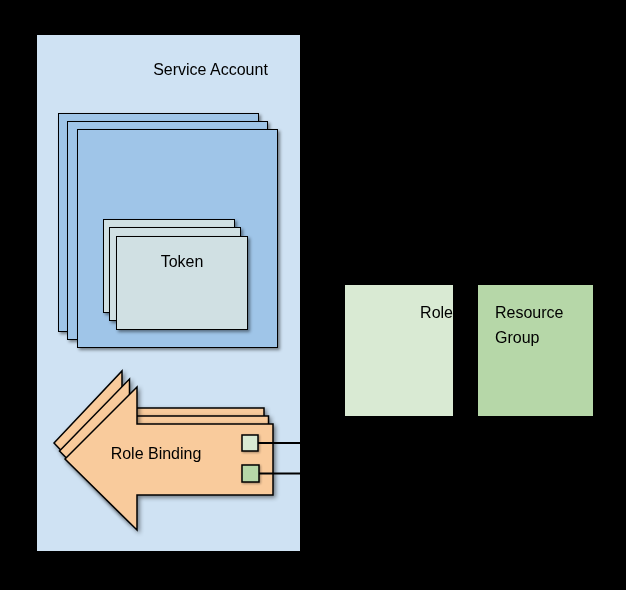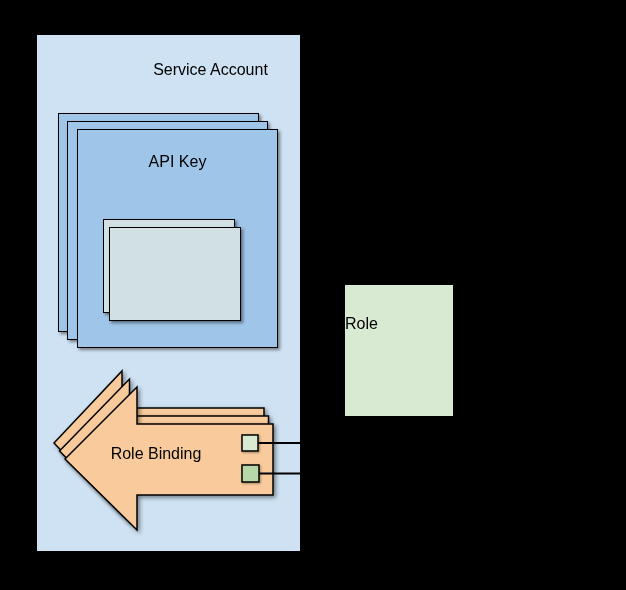--- a/index.html
+++ b/index.html
@@ -43,45 +43,47 @@
   .arrow-poly{fill:#f9cb9c;stroke:#000;stroke-width:1.5;filter:drop-shadow(2px 2px 2px rgba(0,0,0,0.45));}
   .port{stroke:#000;stroke-width:1.5;filter:drop-shadow(1px 1px 1px rgba(0,0,0,0.35));}
   .connector{stroke:#000;stroke-width:2;}
 
   .rb-label{left:56px;top:444px;width:200px;}
 
   
   .role-box{
     left:345px;top:285px;width:108px;height:131px;
     background:#d9ead3;box-sizing:border-box;
-    padding-top:26px;text-align:left;
+    padding-top:15px;text-align:right;
     font-size:16px;line-height:25px;
   }
   .rg-box{
     left:478px;top:285px;width:115px;height:131px;
     background:#b6d7a8;box-sizing:border-box;
     padding:15px 0 0 17px;text-align:left;
     font-size:16px;line-height:25px;
   }
 </style>
 </head>
 <body>
 
 <div class="stage">
 
   <div class="abs sa-box">
     <div class="label sa-label">Service Account</div>
 
     <div class="layer api back"></div>
     <div class="layer api mid"></div>
     <div class="layer api front">
-      <div class="label api-label">API Key</div>
 
       <div class="layer token back"></div>
       <div class="layer token mid"></div>
+      <div class="layer token front">
+        <div class="label token-label">Token</div>
+      </div>
     </div>
   </div>
 
   <svg class="abs overlay" width="626" height="590" viewBox="0 0 626 590">
 
     <polygon class="arrow-poly" points="54,443 122,371 122,408 264,408 264,479 122,479 122,514"></polygon>
     <polygon class="arrow-poly" points="59.5,451 129.5,379 129.5,416 268.5,416 268.5,487 129.5,487 129.5,522"></polygon>
     <polygon class="arrow-poly" points="65,459 137,387 137,424 273,424 273,495 137,495 137,530"></polygon>
 
     <line class="connector" x1="250" y1="443" x2="345" y2="443"></line>
@@ -90,14 +92,17 @@
     <rect class="port" x="242" y="435" width="16" height="16" fill="#d9ead3"></rect>
     <rect class="port" x="242" y="465" width="17" height="17" fill="#b6d7a8"></rect>
   </svg>
 
   <div class="abs label rb-label">Role Binding</div>
 
   <div class="abs role-box">
     <span>Role</span>
   </div>
 
+  <div class="abs rg-box">
+    <span>Resource Group</span>
+  </div>
 
 </div>
 
 </body></html>

